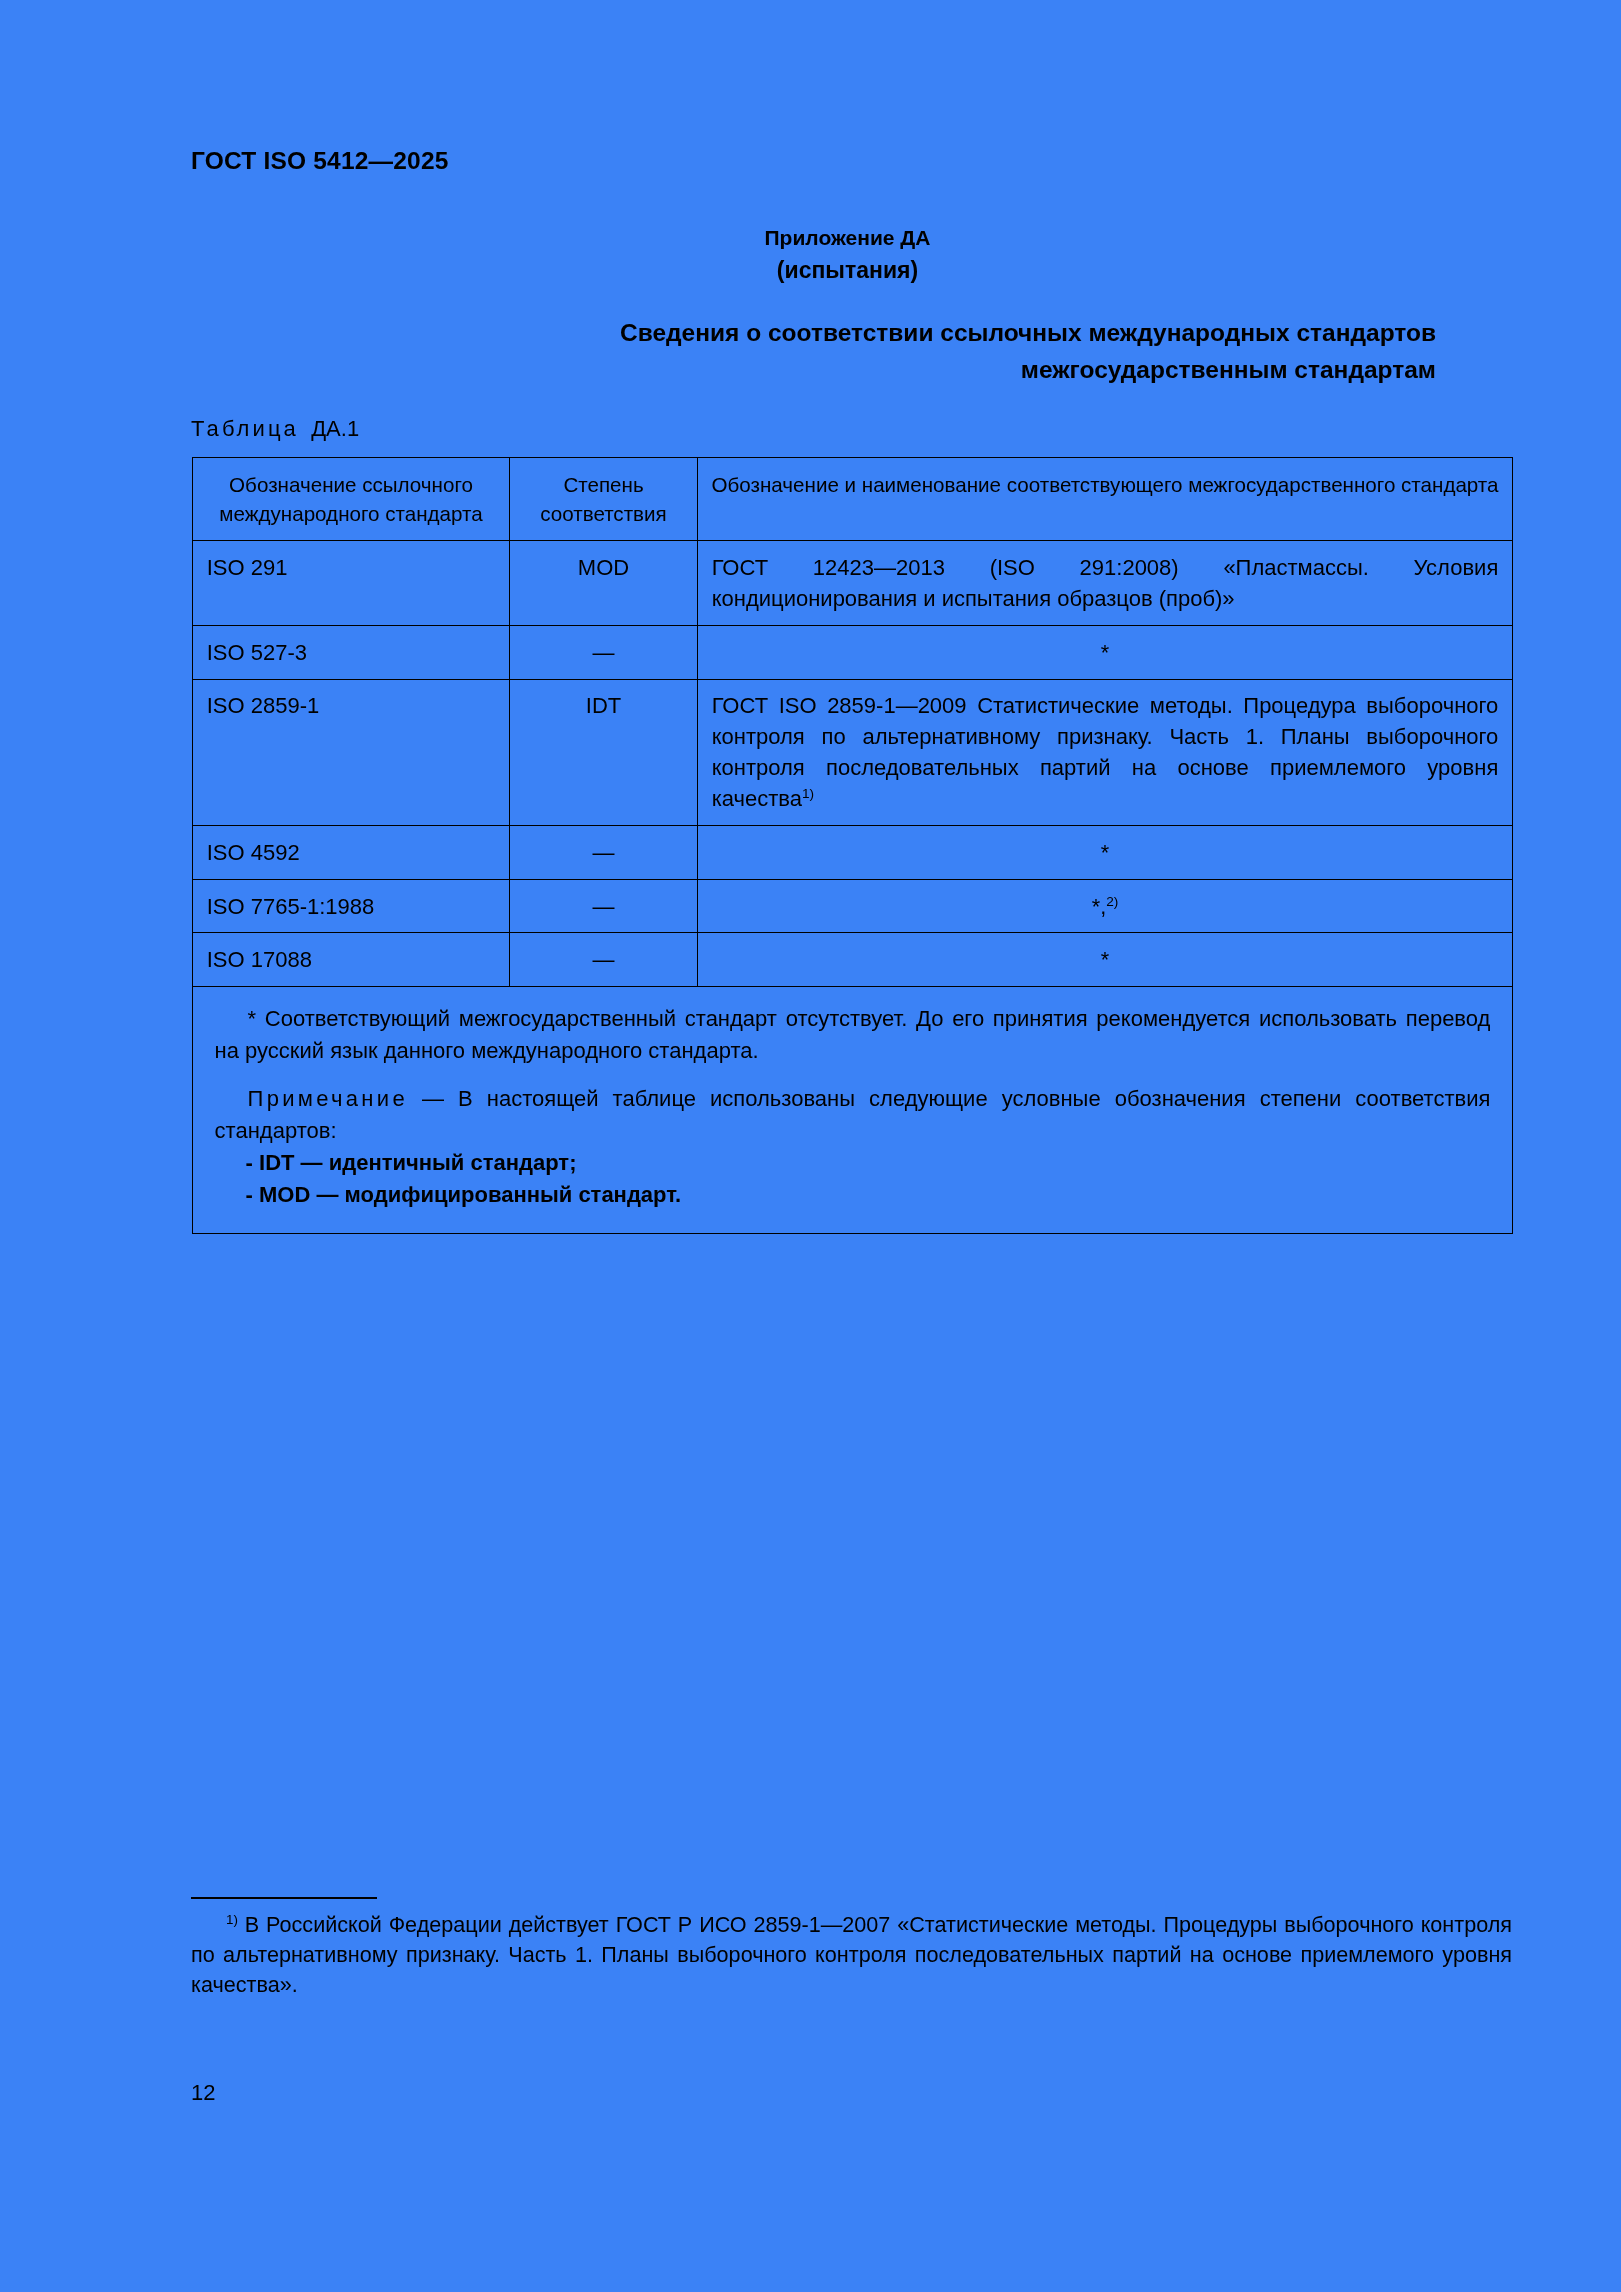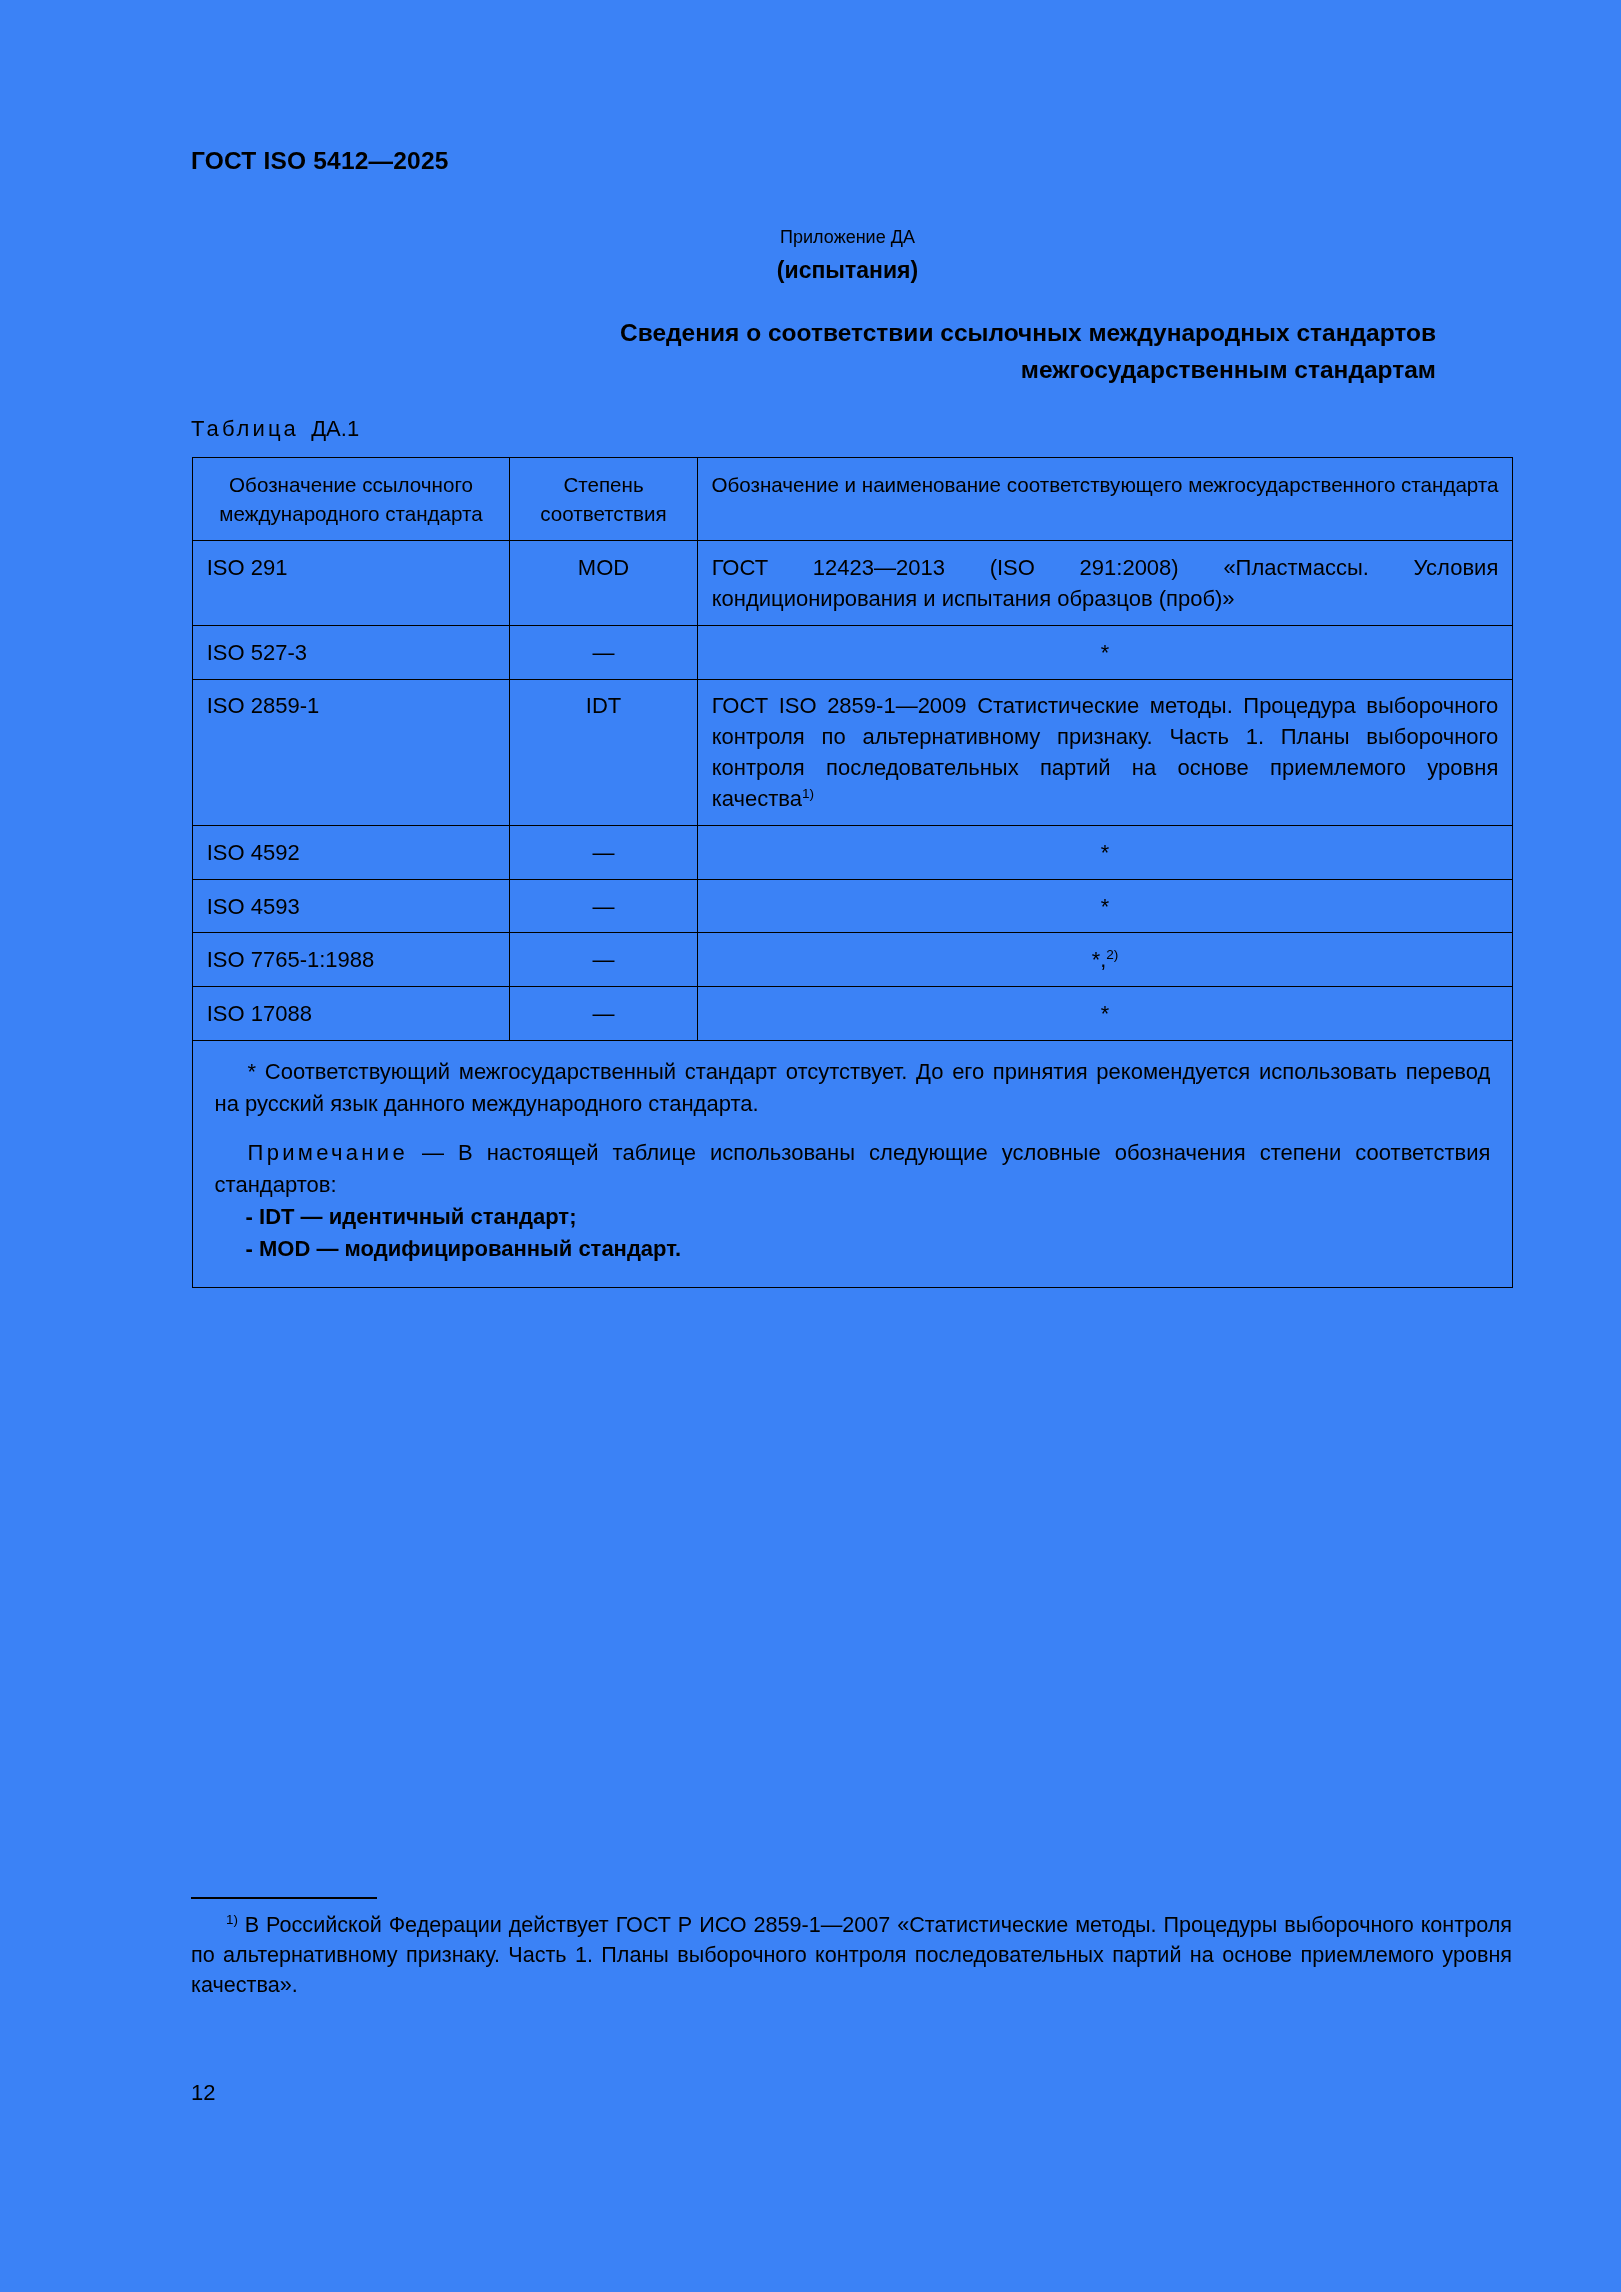--- a/index.html
+++ b/index.html
@@ -32,22 +32,22 @@
 
   
   .annex-block {
     position: absolute;
     left: 191px;
     top: 221px;
     width: 1313px;
     text-align: center;
   }
   .annex-title {
-    font-size: 18px;
-    font-weight: normal;
+    font-size: 21px;
+    font-weight: bold;
     line-height: 33px;
   }
   .annex-sub {
     font-size: 23px;
     font-weight: bold;
     line-height: 33px;
   }
   .section-heading {
     position: absolute;
     left: 260px;
@@ -237,25 +237,20 @@
           <td class="cell-a">ISO 2859-1</td>
           <td class="cell-b">IDT</td>
           <td class="cell-c"><span>ГОСТ ISO 2859-1—2009 Статистические методы. Процедура выборочного контроля по альтернативному признаку. Часть 1. Планы выборочного контроля последовательных партий на основе приемлемого уровня качества</span><sup>1)</sup></td>
         </tr>
         <tr>
           <td class="cell-a">ISO 4592</td>
           <td class="cell-b">—</td>
           <td class="cell-c center"><span class="star">*</span></td>
         </tr>
         <tr>
-          <td class="cell-a">ISO 4593</td>
-          <td class="cell-b">—</td>
-          <td class="cell-c center"><span class="star">*</span></td>
-        </tr>
-        <tr>
           <td class="cell-a">ISO 7765-1:1988</td>
           <td class="cell-b">—</td>
           <td class="cell-c center"><span class="star">*,</span><sup>2)</sup></td>
         </tr>
         <tr>
           <td class="cell-a">ISO 17088</td>
           <td class="cell-b">—</td>
           <td class="cell-c center"><span class="star">*</span></td>
         </tr>
       </tbody>

